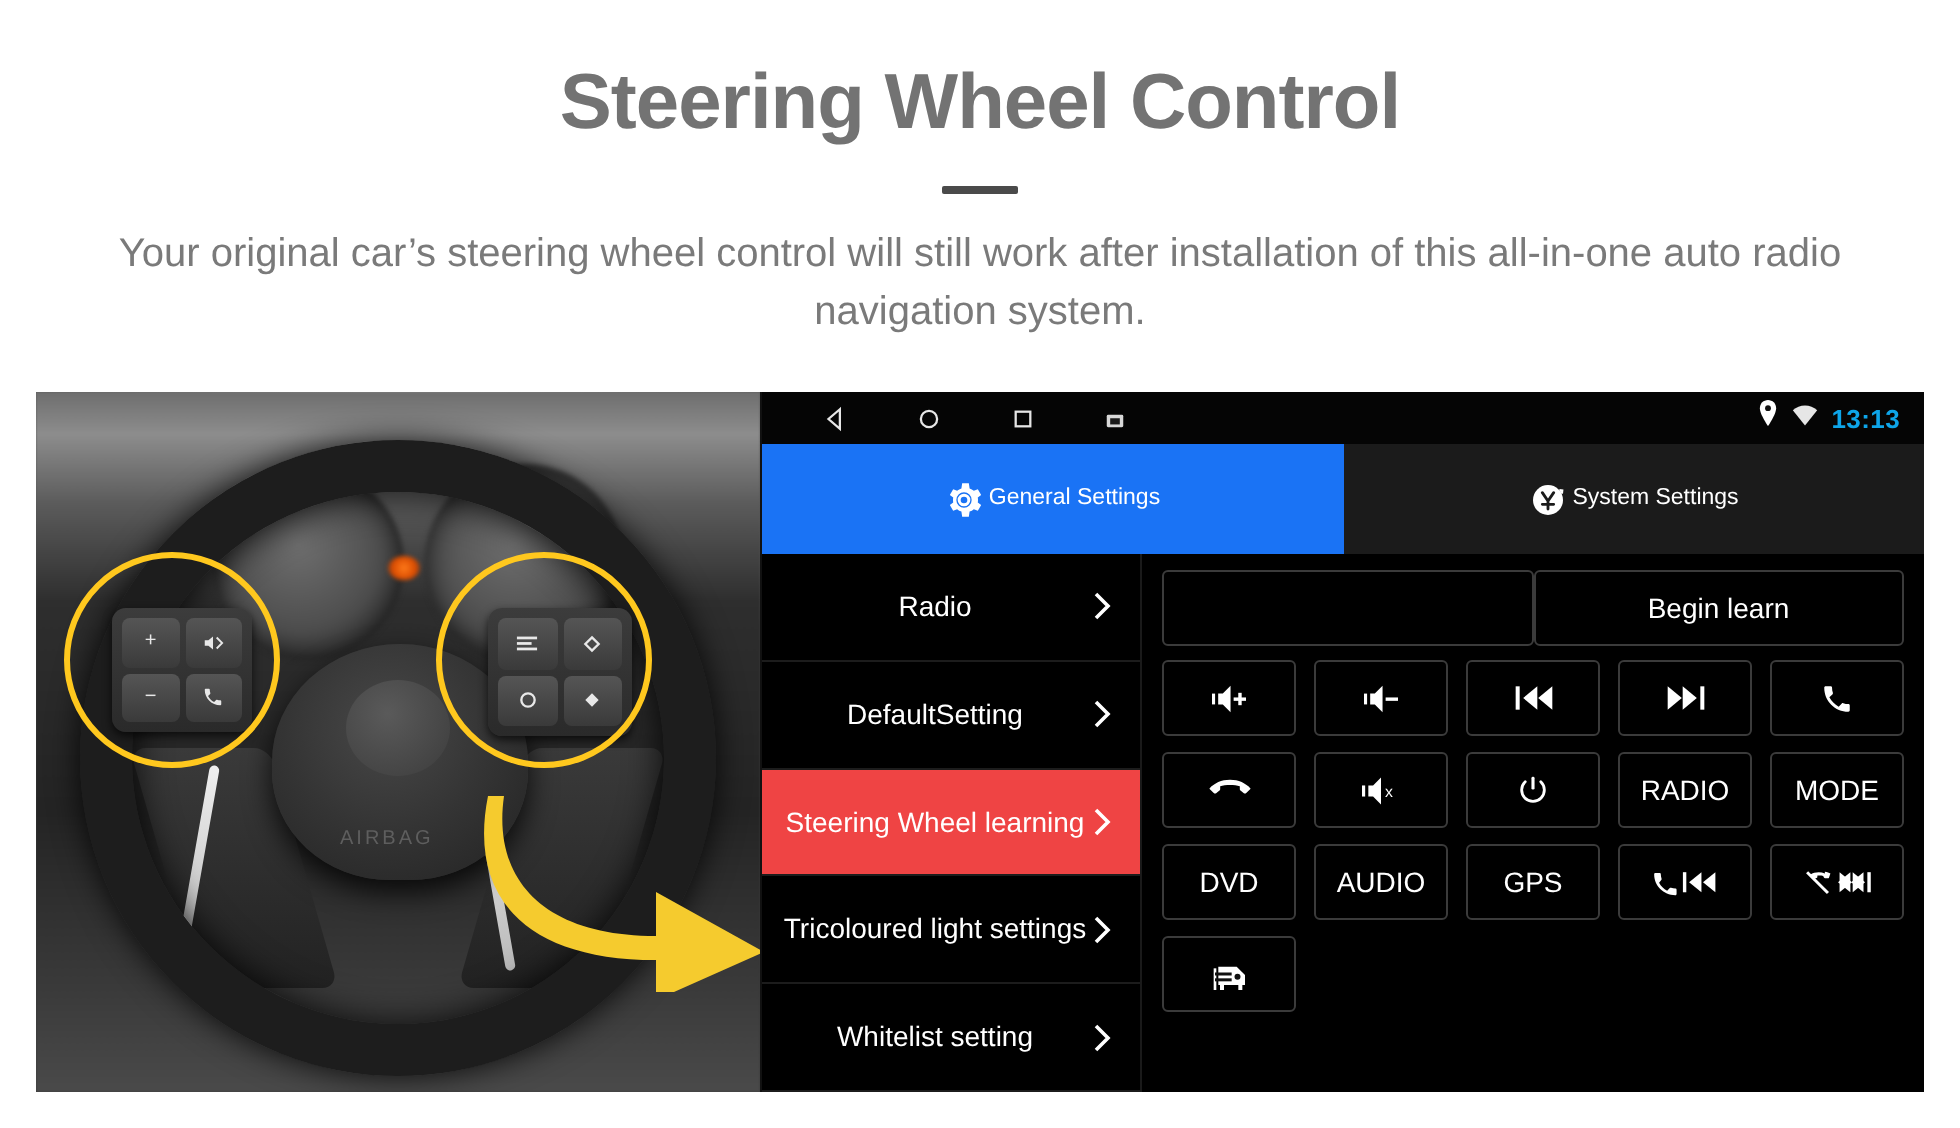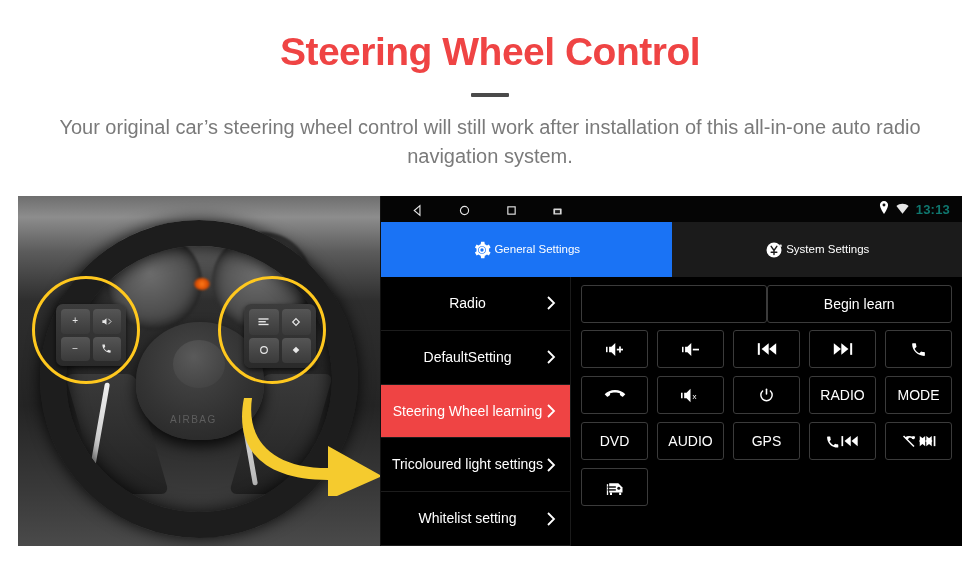--- a/index.html
+++ b/index.html
@@ -8,21 +8,21 @@
     background: #ffffff;
     font-family: "Liberation Sans", sans-serif;
     overflow: hidden;
   }
 
   
   .header { width: 980px; padding-top: 30px; text-align: center; background:#fff; }
   .page-title {
     font-size: 39px;
     font-weight: bold;
-    color: #ef4444;
+    color: #737373;
     letter-spacing: -0.5px;
     line-height: 1.15;
   }
   .title-rule {
     width: 38px; height: 4px;
     background: #4a4a4a;
     margin: 18px auto 16px auto;
     border-radius: 1px;
   }
   .page-subtitle {
@@ -158,21 +158,21 @@
     background: #050505;
     display: flex; align-items: center;
     position: relative;
   }
   .nav-icons { display: flex; align-items: center; gap: 34px; margin-left: 30px; }
   .nav-ico { width: 13px; height: 13px; display:block; }
   .status-right {
     position: absolute; right: 12px; top: 0; height: 26px;
     display: flex; align-items: center; gap: 7px;
   }
-  .clock { color: #0f766e; font-size: 13px; font-weight: bold; letter-spacing: .2px; }
+  .clock { color: #0ea5e9; font-size: 13px; font-weight: bold; letter-spacing: .2px; }
 
   .tabs { display: flex; height: 55px; flex: 0 0 55px; }
   .tab {
     flex: 1; display: flex; flex-direction: row;
     align-items: center; justify-content: center; gap: 2px;
     color: #fff;
   }
   .tab.active { background: #1a73f5; }
   .tab.inactive { background: #1b1b1b; }
   .tab-label { font-size: 11.5px; line-height: 1; }

